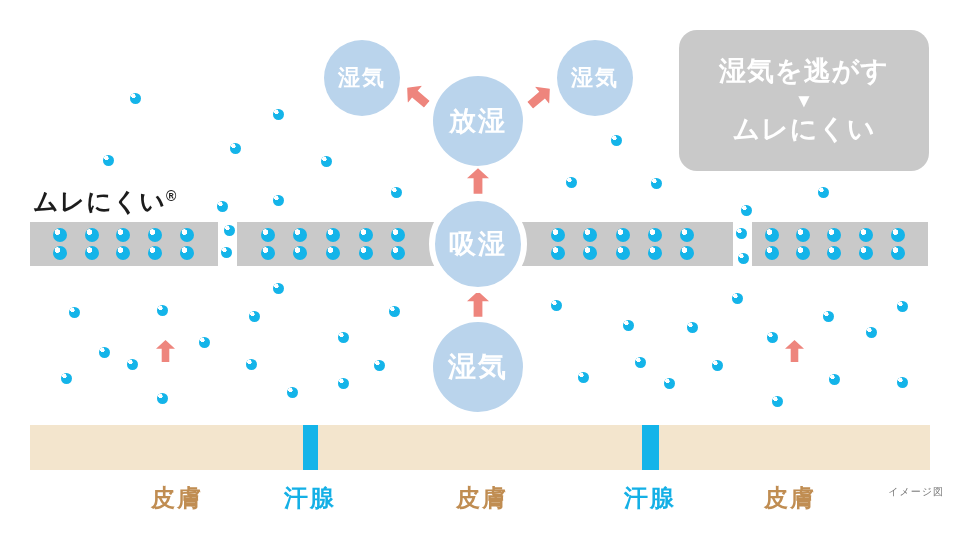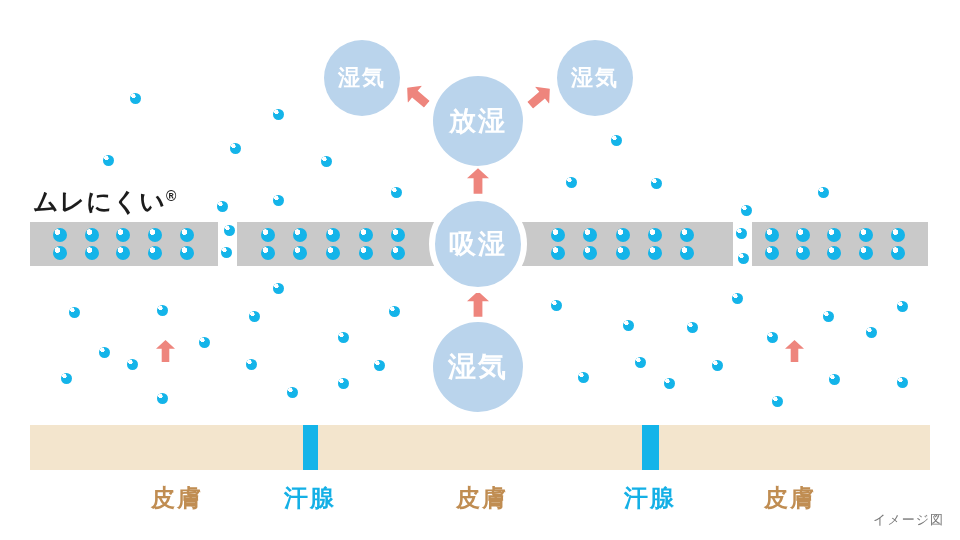--- a/index.html
+++ b/index.html
@@ -31,30 +31,35 @@
   
   .arrow{position:absolute;z-index:3;}
   .arrow svg{display:block;}
   
   .droplet{position:absolute;border-radius:50%;z-index:2;}
   .gland{position:absolute;z-index:2;}
   .bottom-label{
     position:absolute;top:482px;transform:translateX(-50%);
     font-size:24px;font-weight:bold;letter-spacing:2px;white-space:nowrap;
   }
-  #footnote{position:absolute;right:16px;top:511px;font-size:13px;letter-spacing:1px;}
+  #footnote{position:absolute;right:16px;top:485px;font-size:10px;letter-spacing:1px;}
 </style>
 </head>
 <body>
 
 <div id="stage">
   <div id="brand" style="color: rgb(28, 28, 28);">
     <span>ムレにくい</span><sup>®</sup>
   </div>
 
+  <div id="callout" style="background: rgb(201, 201, 201); color: rgb(255, 255, 255);">
+    <span class="l1">湿気を逃がす</span>
+    <span class="sep">▼</span>
+    <span class="l2">ムレにくい</span>
+  </div>
 
   <div id="layers">
       <div class="fabric-segment" style="left: 30px; top: 222px; width: 188px; height: 44px; background: rgb(201, 201, 201);"></div>
       <div class="fabric-segment" style="left: 237px; top: 222px; width: 496px; height: 44px; background: rgb(201, 201, 201);"></div>
       <div class="fabric-segment" style="left: 752px; top: 222px; width: 176px; height: 44px; background: rgb(201, 201, 201);"></div>
       <div class="fabric-dot" style="left: 53px; top: 228px; width: 14px; height: 14px; background: radial-gradient(circle at 31% 29%, rgb(255, 255, 255) 0px, rgb(255, 255, 255) 19%, rgb(20, 180, 233) 21%);"></div>
       <div class="fabric-dot" style="left: 53px; top: 246px; width: 14px; height: 14px; background: radial-gradient(circle at 31% 29%, rgb(255, 255, 255) 0px, rgb(255, 255, 255) 19%, rgb(20, 180, 233) 21%);"></div>
       <div class="fabric-dot" style="left: 85px; top: 228px; width: 14px; height: 14px; background: radial-gradient(circle at 31% 29%, rgb(255, 255, 255) 0px, rgb(255, 255, 255) 19%, rgb(20, 180, 233) 21%);"></div>
       <div class="fabric-dot" style="left: 85px; top: 246px; width: 14px; height: 14px; background: radial-gradient(circle at 31% 29%, rgb(255, 255, 255) 0px, rgb(255, 255, 255) 19%, rgb(20, 180, 233) 21%);"></div>
       <div class="fabric-dot" style="left: 116px; top: 228px; width: 14px; height: 14px; background: radial-gradient(circle at 31% 29%, rgb(255, 255, 255) 0px, rgb(255, 255, 255) 19%, rgb(20, 180, 233) 21%);"></div>

